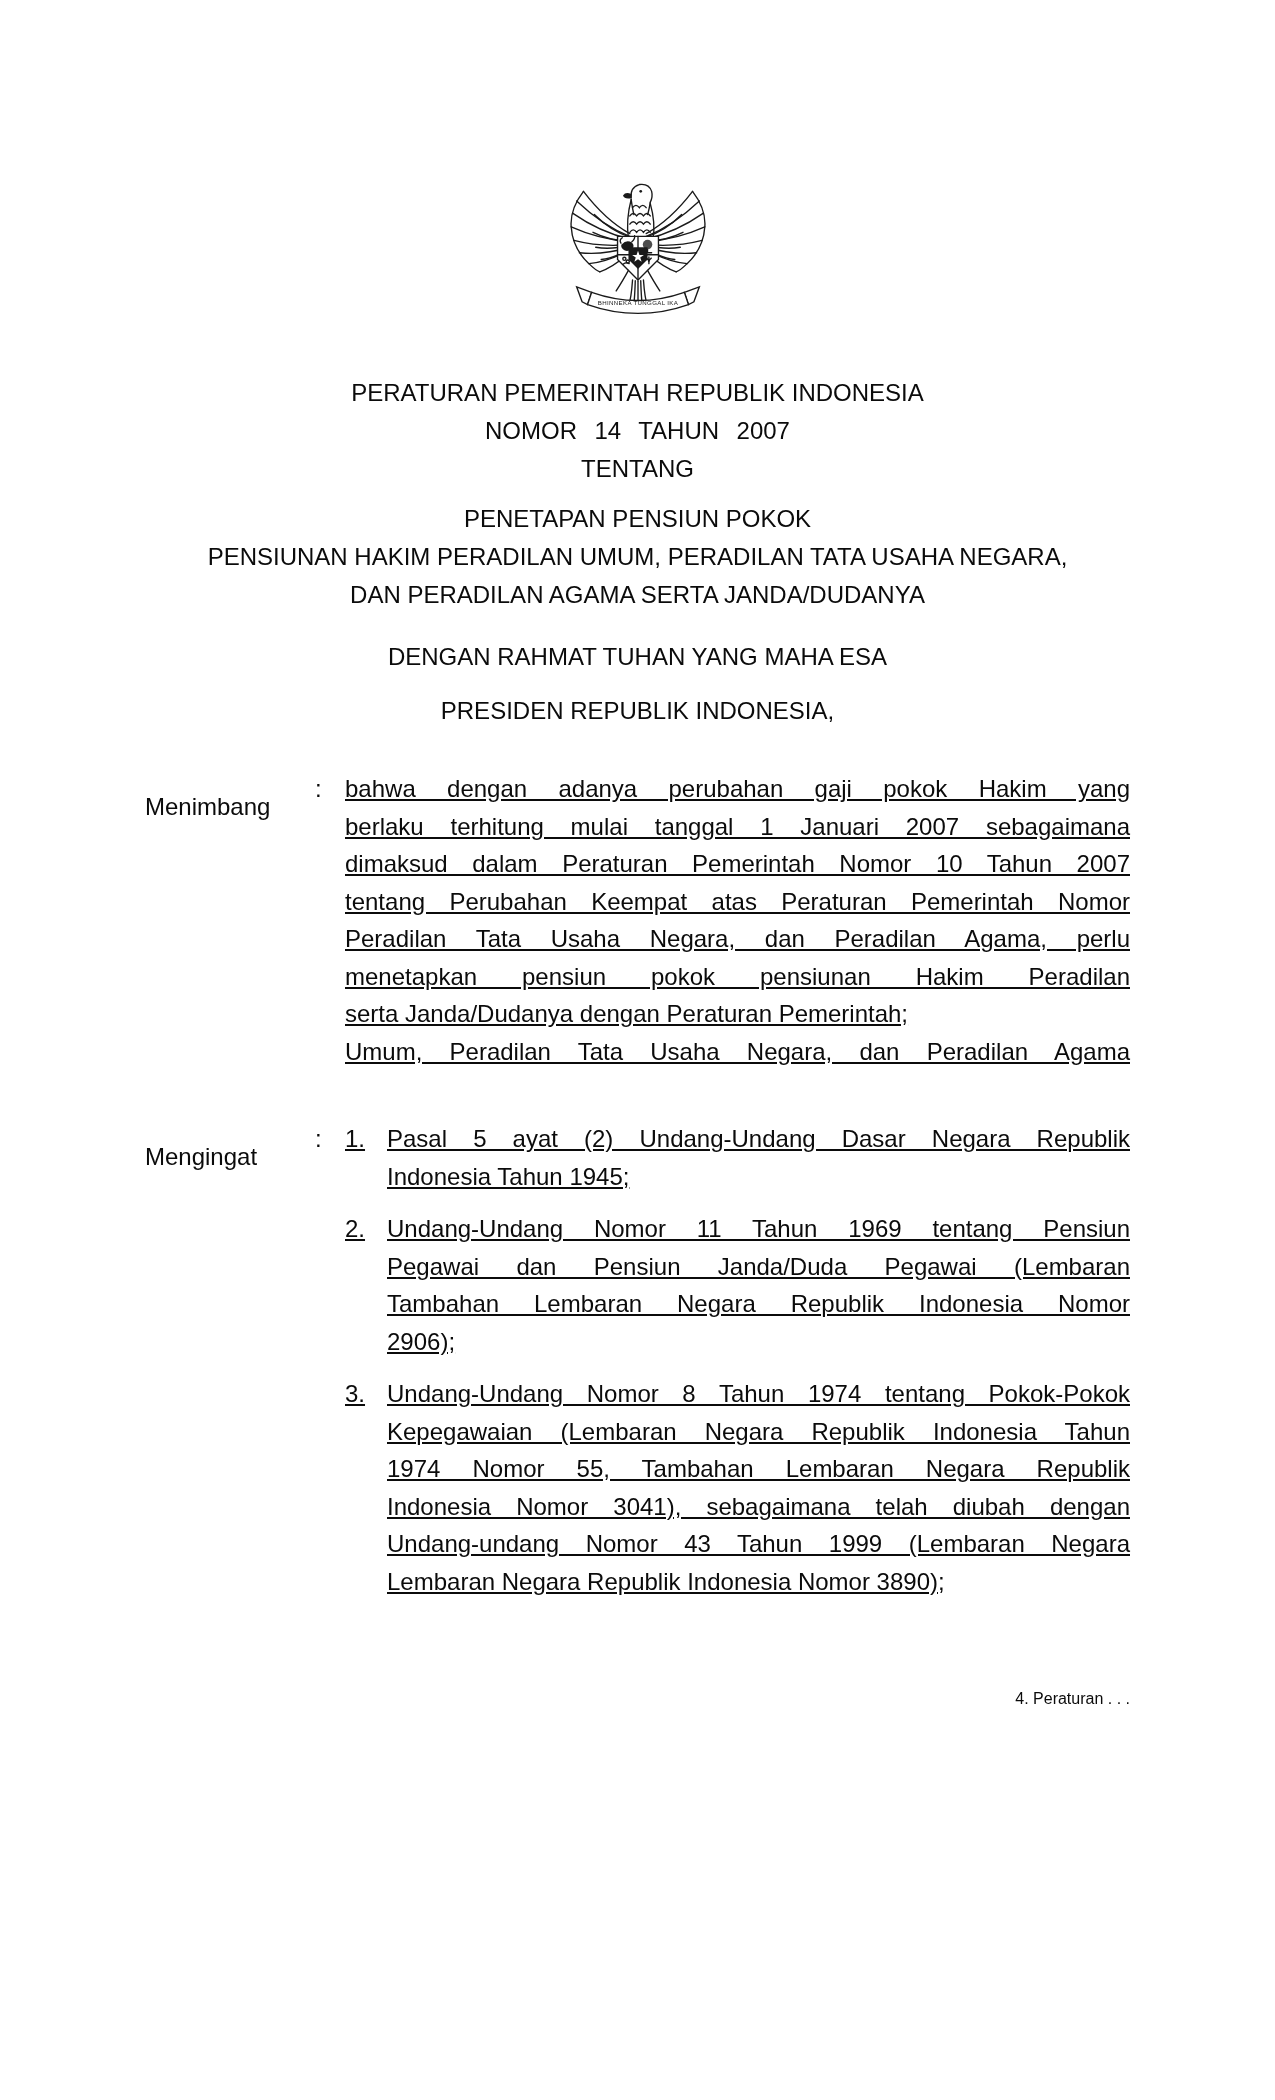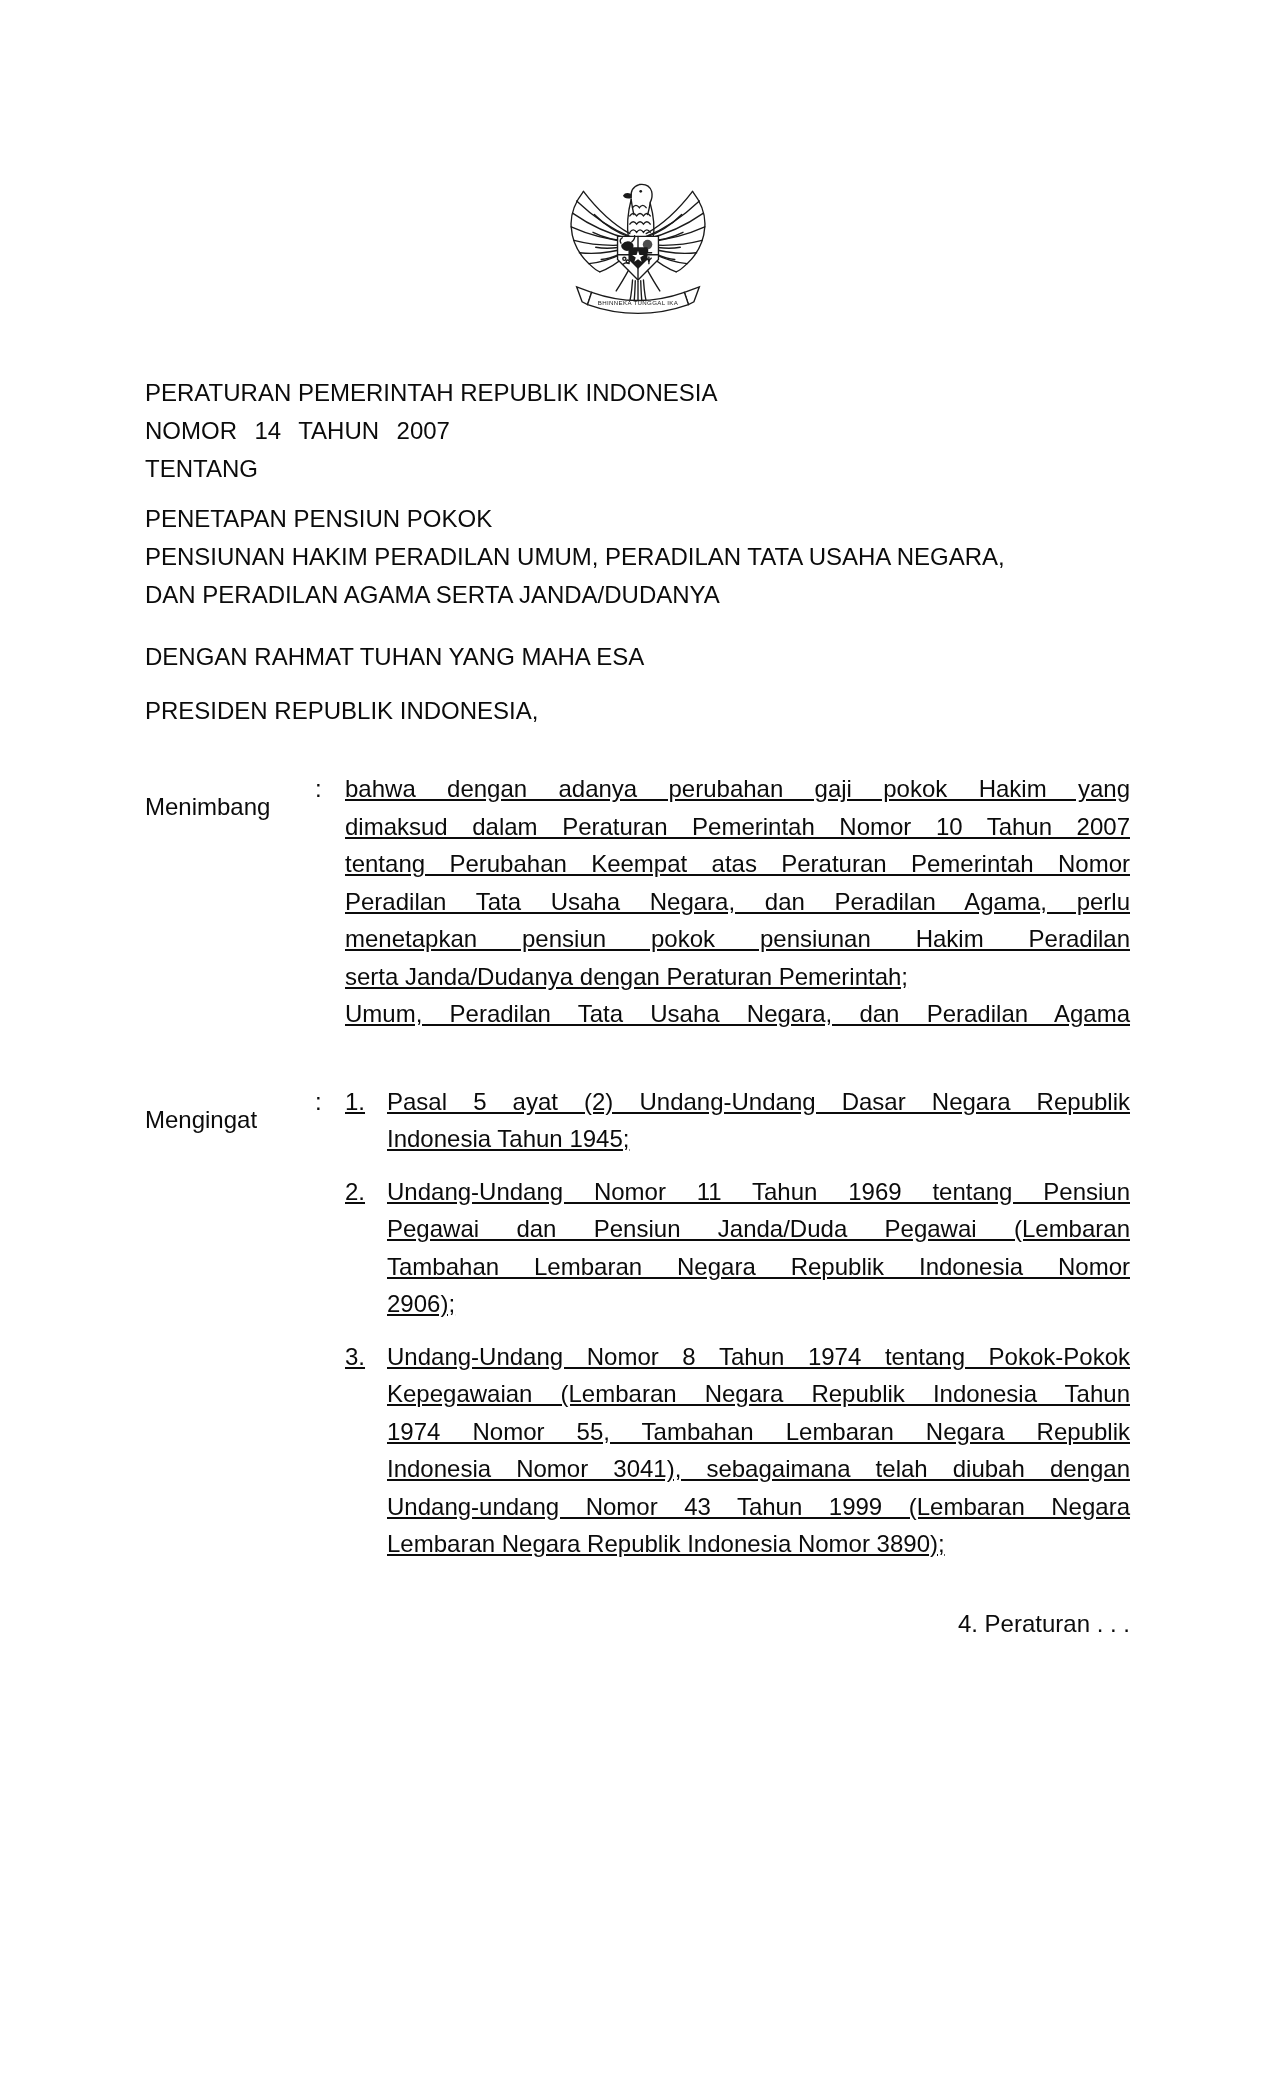--- a/index.html
+++ b/index.html
@@ -5,38 +5,38 @@
 <style>
   html,body{margin:0;padding:0;}
   body{
     width:1275px;height:2100px;background:#ffffff;
     font-family:"Liberation Sans",sans-serif;color:#0b0b0b;
     overflow:hidden;
   }
   .content{margin:0 145px;}
   .emblem-wrap{padding-top:168px;text-align:center;}
   .emblem-wrap svg{display:inline-block;}
-  .title-block{margin-top:38px;font-size:24px;line-height:38px;}
+  .title-block{margin-top:38px;text-align:center;font-size:24px;line-height:38px;}
   .nomor{word-spacing:0.45em;}
   .subject{margin-top:12px;}
   .invocation{margin-top:24px;}
   .authority{margin-top:16px;}
   .clause{display:flex;font-size:24px;line-height:37.5px;}
   .clause.considering{margin-top:40px;}
   .clause.recalling{margin-top:50px;}
   .clause-label{width:170px;flex:none;margin-top:18px;}
   .clause-colon{width:30px;flex:none;}
   .clause-body{flex:1;min-width:0;text-decoration:underline;}
   .line{min-height:37.5px;}
   .jline{text-align:justify;text-align-last:justify;-moz-text-align-last:justify;}
   .item{display:flex;}
   .item + .item{margin-top:15px;}
   .item-num{width:42px;flex:none;}
   .item-lines{flex:1;min-width:0;}
-  .catchword{margin-top:42px;text-align:right;font-size:24px;line-height:38px;}
+  .catchword{margin-top:80px;text-align:right;font-size:16px;line-height:38px;}
   .emb{stroke:#1a1a1a;stroke-width:2;fill:none;stroke-linecap:round;}
   .embf{fill:#1a1a1a;stroke:none;}
   .embw{fill:#ffffff;stroke:#1a1a1a;stroke-width:2;}
   .motto-text{font-family:"Liberation Sans",sans-serif;font-size:9px;fill:#1a1a1a;letter-spacing:0.5px;}
 </style>
 </head>
 <body>
 
 <div class="page">
 
@@ -142,20 +142,21 @@
         </div>
       <div class="invocation">DENGAN RAHMAT TUHAN YANG MAHA ESA</div>
       <div class="authority">PRESIDEN REPUBLIK INDONESIA,</div>
     </div>
 
     <div class="clause considering">
       <div class="clause-label">Menimbang</div>
       <div class="clause-colon">:</div>
       <div class="clause-body">
           <div class="line jline">bahwa dengan adanya perubahan gaji pokok Hakim yang</div>
+          <div class="line jline">berlaku terhitung mulai tanggal 1 Januari 2007 sebagaimana</div>
           <div class="line jline">dimaksud dalam Peraturan Pemerintah Nomor 10 Tahun 2007</div>
           <div class="line jline">tentang Perubahan Keempat atas Peraturan Pemerintah Nomor</div>
           <div class="line jline">Peradilan Tata Usaha Negara, dan Peradilan Agama, perlu</div>
           <div class="line jline">menetapkan pensiun pokok pensiunan Hakim Peradilan</div>
           <div class="line">serta Janda/Dudanya dengan Peraturan Pemerintah;</div>
           <div class="line jline">Umum, Peradilan Tata Usaha Negara, dan Peradilan Agama</div>
         </div>
     </div>
 
     <div class="clause recalling">

